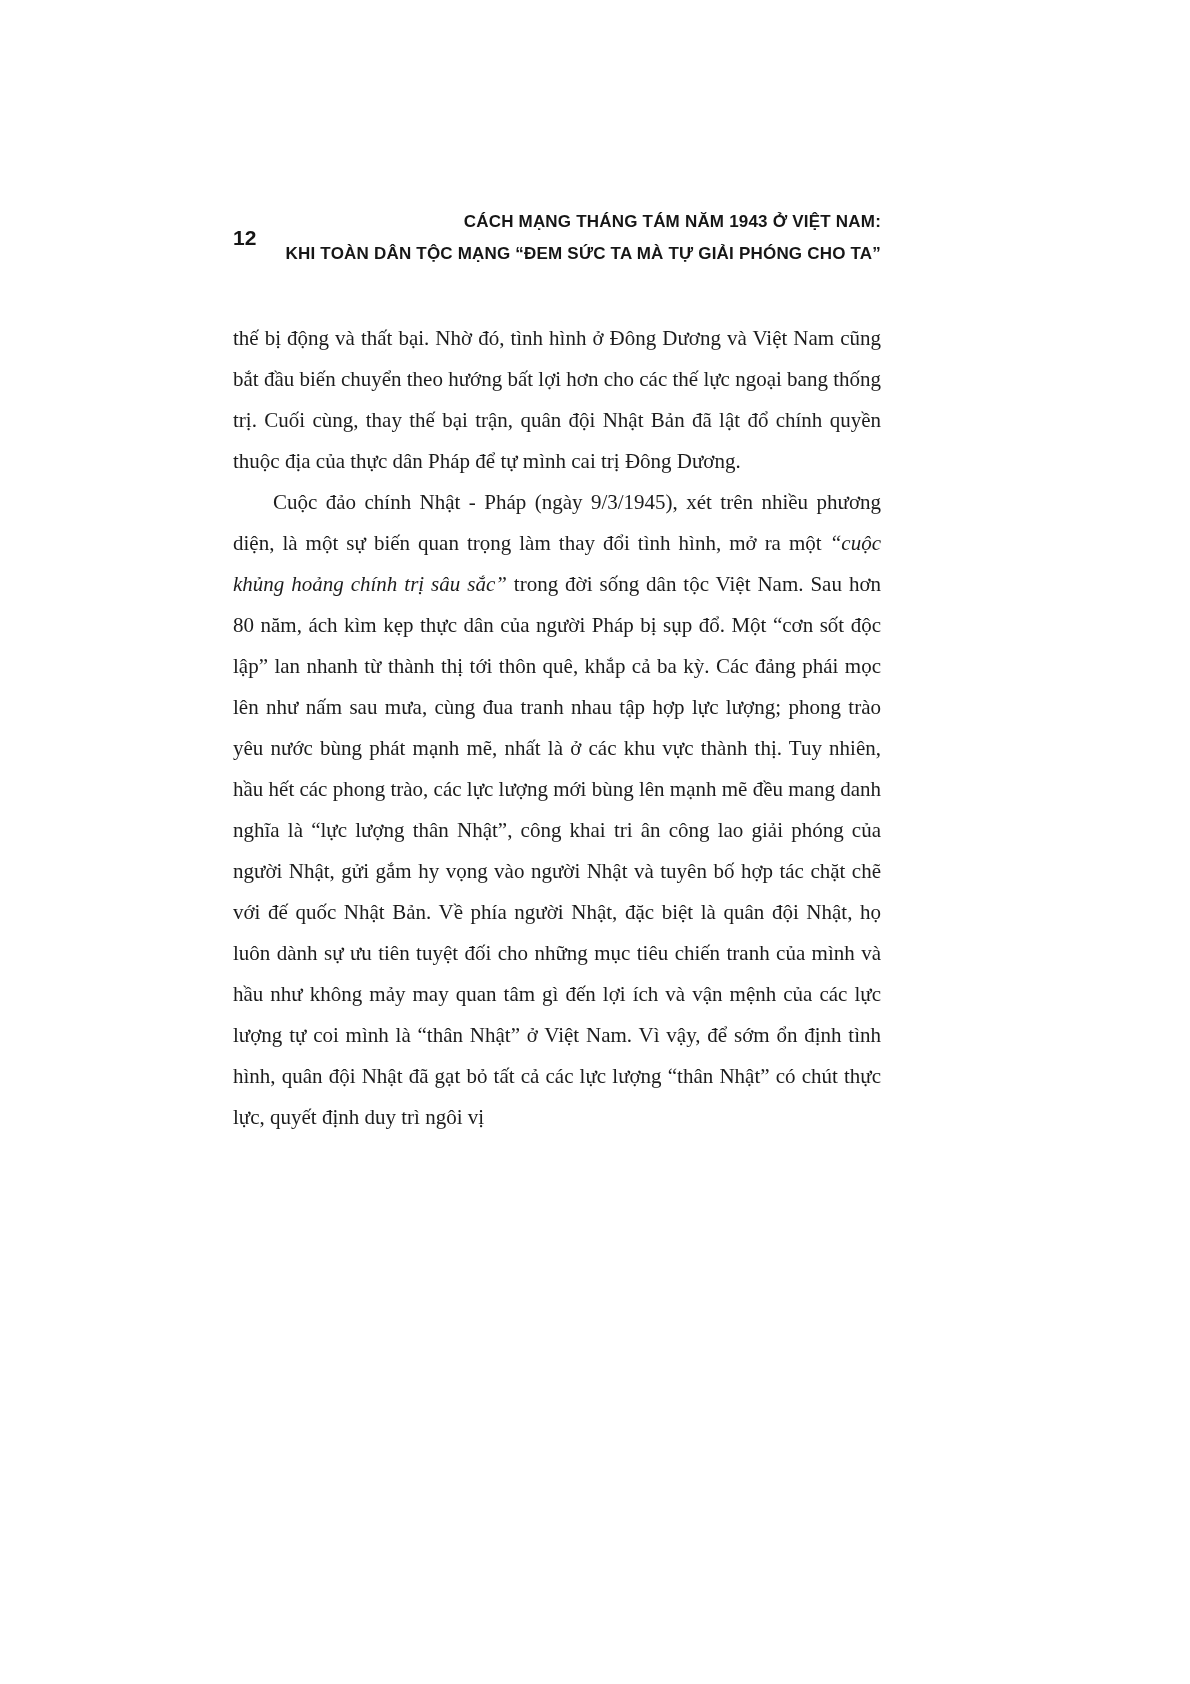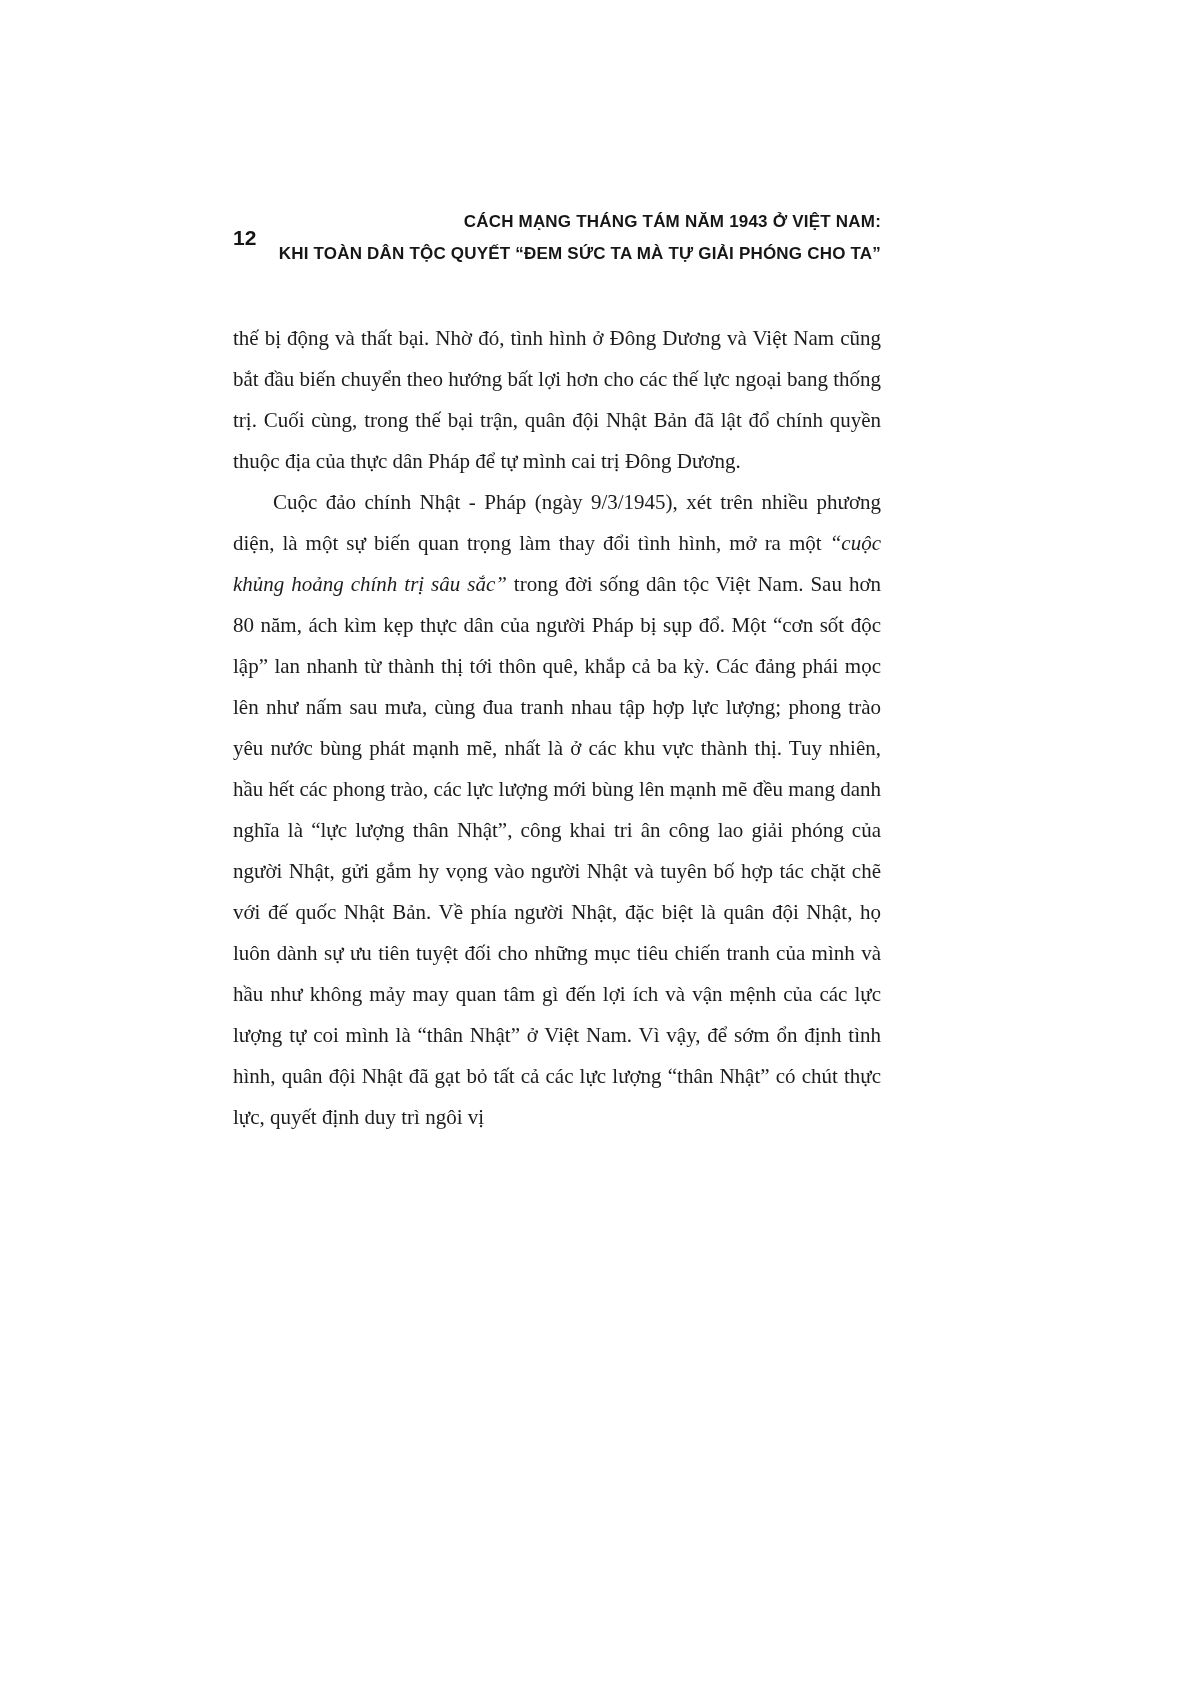--- a/index.html
+++ b/index.html
@@ -62,22 +62,22 @@
 </style>
 </head>
 <body>
 
 <div class="page">
 
   <div class="running-header">
     <div class="page-number">12</div>
     <div class="header-title">
       <div>CÁCH MẠNG THÁNG TÁM NĂM 1943 Ở VIỆT NAM:</div>
-      <div>KHI TOÀN DÂN TỘC QUYẾT “ĐEM SỨC TA MÀ TỰ GIẢI PHÓNG CHO TA”</div>
+      <div>KHI TOÀN DÂN TỘC MẠNG “ĐEM SỨC TA MÀ TỰ GIẢI PHÓNG CHO TA”</div>
     </div>
   </div>
 
   <div class="body-text">
-    <p>thế bị động và thất bại. Nhờ đó, tình hình ở Đông Dương và Việt Nam cũng bắt đầu biến chuyển theo hướng bất lợi hơn cho các thế lực ngoại bang thống trị. Cuối cùng, trong thế bại trận, quân đội Nhật Bản đã lật đổ chính quyền thuộc địa của thực dân Pháp để tự mình cai trị Đông Dương.</p>
+    <p>thế bị động và thất bại. Nhờ đó, tình hình ở Đông Dương và Việt Nam cũng bắt đầu biến chuyển theo hướng bất lợi hơn cho các thế lực ngoại bang thống trị. Cuối cùng, thay thế bại trận, quân đội Nhật Bản đã lật đổ chính quyền thuộc địa của thực dân Pháp để tự mình cai trị Đông Dương.</p>
     <p class="indented"><span>Cuộc đảo chính Nhật - Pháp (ngày 9/3/1945), xét trên nhiều phương diện, là một sự biến quan trọng làm thay đổi tình hình, mở ra một </span><span class="italic-segment">“cuộc khủng hoảng chính trị sâu sắc”</span><span> trong đời sống dân tộc Việt Nam. Sau hơn 80 năm, ách kìm kẹp thực dân của người Pháp bị sụp đổ. Một “cơn sốt độc lập” lan nhanh từ thành thị tới thôn quê, khắp cả ba kỳ. Các đảng phái mọc lên như nấm sau mưa, cùng đua tranh nhau tập hợp lực lượng; phong trào yêu nước bùng phát mạnh mẽ, nhất là ở các khu vực thành thị. Tuy nhiên, hầu hết các phong trào, các lực lượng mới bùng lên mạnh mẽ đều mang danh nghĩa là “lực lượng thân Nhật”, công khai tri ân công lao giải phóng của người Nhật, gửi gắm hy vọng vào người Nhật và tuyên bố hợp tác chặt chẽ với đế quốc Nhật Bản. Về phía người Nhật, đặc biệt là quân đội Nhật, họ luôn dành sự ưu tiên tuyệt đối cho những mục tiêu chiến tranh của mình và hầu như không mảy may quan tâm gì đến lợi ích và vận mệnh của các lực lượng tự coi mình là “thân Nhật” ở Việt Nam. Vì vậy, để sớm ổn định tình hình, quân đội Nhật đã gạt bỏ tất cả các lực lượng “thân Nhật” có chút thực lực, quyết định duy trì ngôi vị</span></p>
   </div>
 
 </div>
 
 </body></html>

